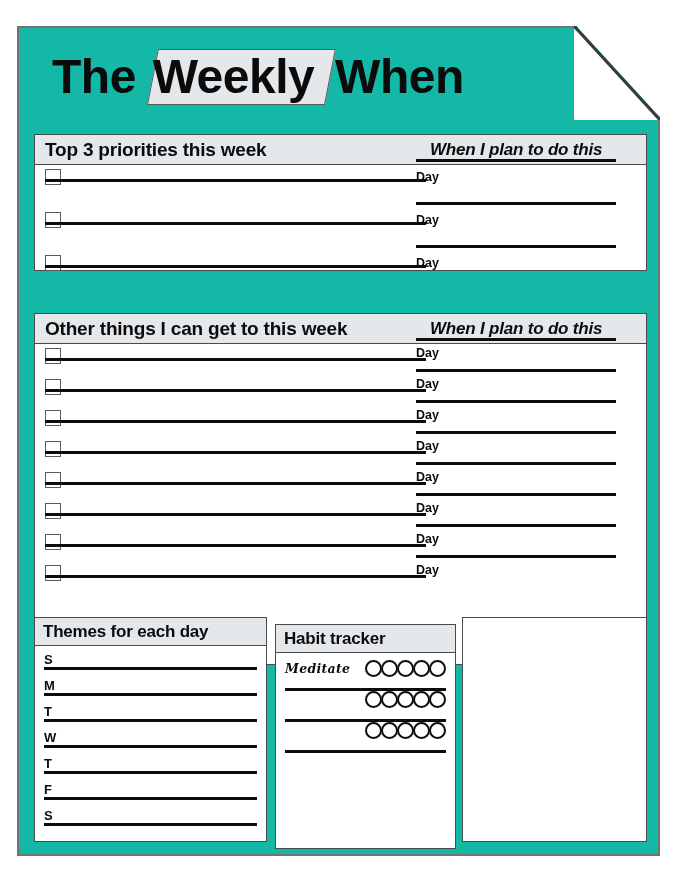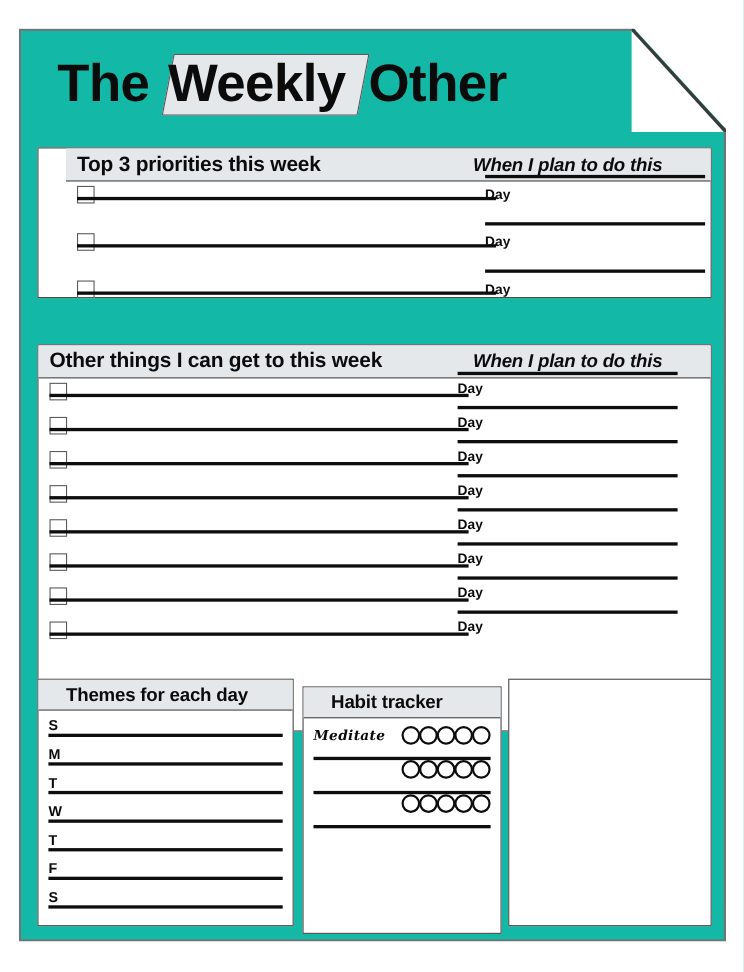--- a/index.html
+++ b/index.html
@@ -124,21 +124,21 @@
     line-height: 1;
   }
 
   
   .panel { position: absolute; border: 1.5px solid #4a4a4a; background:#fff; }
   .panel-head {
     height: 28px;
     background: #e5e8eb;
     border-bottom: 1.5px solid #4a4a4a;
     display: flex; align-items: center;
-    padding-left: 25px;
+    padding-left: 8px;
     font-size: 17px;
     font-weight: 600;
     color: #0b0b0b;
     letter-spacing: -0.2px;
   }
   .panel-body { position: relative; padding: 7px 9px 0 9px; }
 
   .theme-row { position: relative; margin-bottom: 2px; }
   .theme-letter {
     font-size: 13px;
@@ -193,24 +193,24 @@
     <polygon points="0,0 86,94 0,94" fill="#ffffff"></polygon>
     <line x1="0" y1="0" x2="86" y2="94" stroke="#3a3a3a" stroke-width="3"></line>
   </svg>
 
   <div id="title-row">
     <span class="title-text">The </span>
     <span id="title-highlight">
       <span class="hl-bg"></span>
       <span class="title-text hl-txt">Weekly</span>
     </span>
-    <span class="title-text"> Other</span>
-  </div>
-
-  <div class="section" style="left:15px; top:106px; width:613px; height:137px;padding-left:25px;">
+    <span class="title-text"> When</span>
+  </div>
+
+  <div class="section" style="left:15px; top:106px; width:613px; height:137px;">
     <div class="sec-head">
       <span class="h-left">Top 3 priorities this week</span>
       <span class="h-right">When I plan to do this</span>
     </div>
     <div class="rows" id="priority-rows">
         <div class="task-row" style="height: 43px;">
           <div class="cbox-cell">
             <span class="cbox" style="margin-top: 4px;"></span>
             <div class="rule" style="position: absolute; left: 10px; right: 12px; bottom: 3px;"></div>
           </div>

